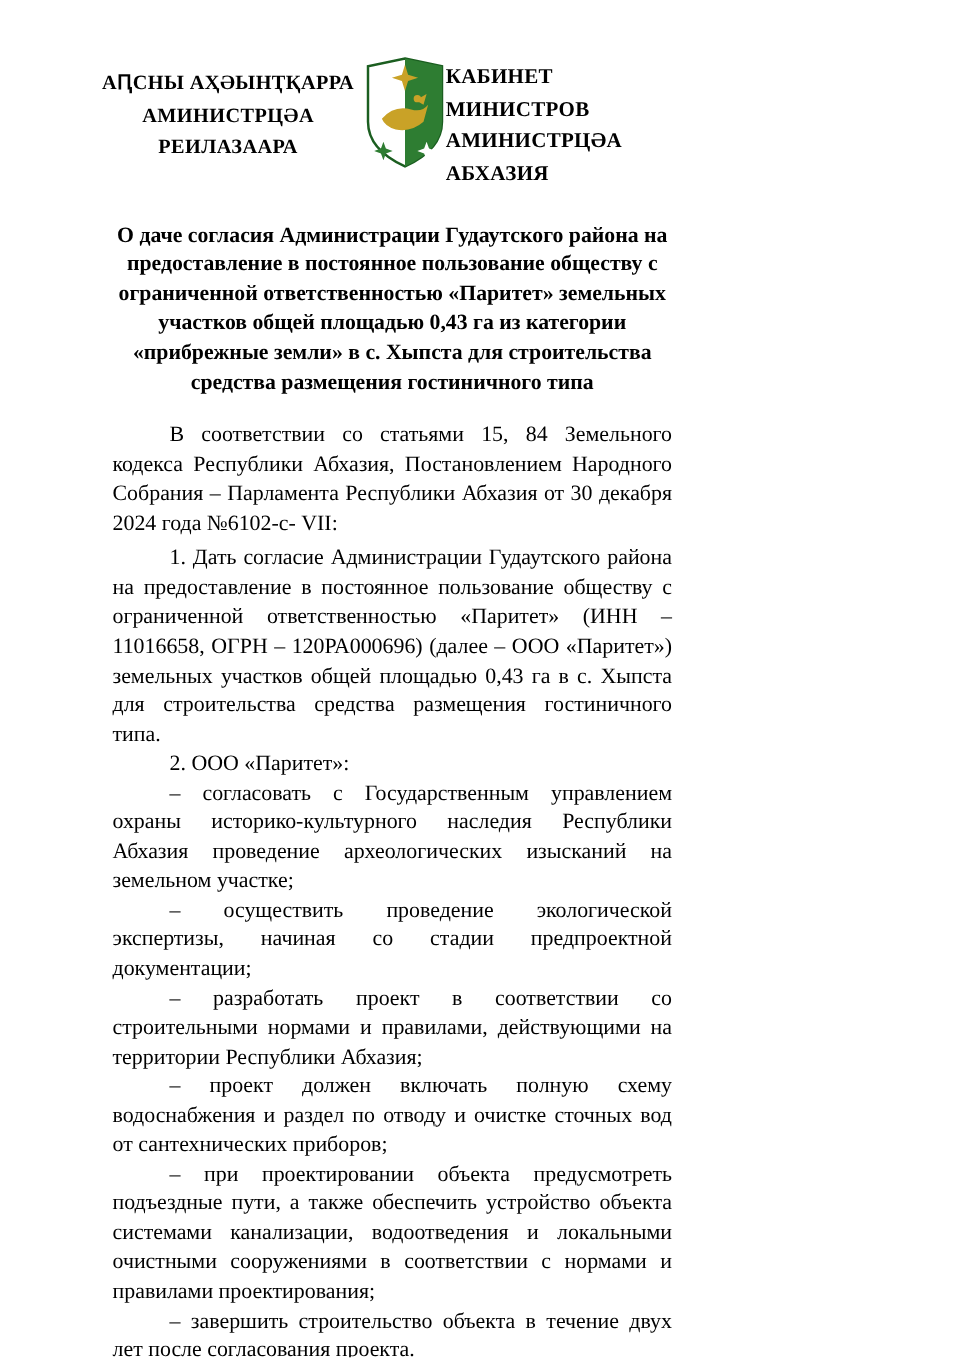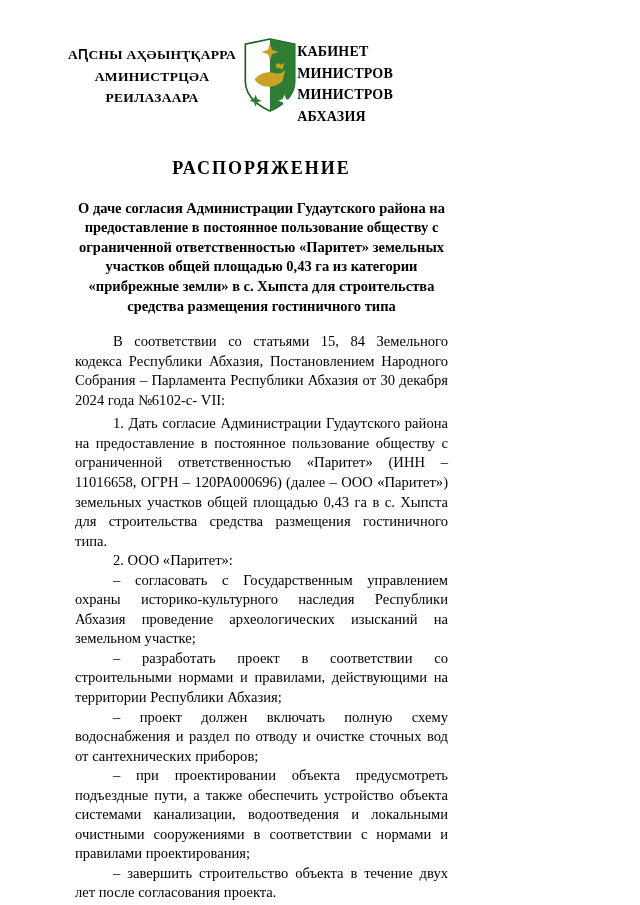--- a/index.html
+++ b/index.html
@@ -92,33 +92,33 @@
         <path d="M11 40 Q19 31 30 34 Q37 36 41 31 L38 42 Q30 49 20 47 Q13 45 11 40 Z" fill="#c9a227"></path>
         <path d="M33 28 L40 24 L38 31 Z" fill="#c9a227"></path>
         <circle cx="34" cy="27" r="2.4" fill="#c9a227"></circle>
         <polygon points="12,55 13.6,59.4 18,61 13.6,62.6 12,67 10.4,62.6 6,61 10.4,59.4" fill="#2e7d32"></polygon>
         <polygon points="40,55 41.6,59.4 46,61 41.6,62.6 40,67 38.4,62.6 34,61 38.4,59.4" fill="#ffffff"></polygon>
       </svg>
     </div>
 
     <div class="hdr-right">
       <div>КАБИНЕТ МИНИСТРОВ</div>
-      <div>МИНИСТРОВ АБХАЗИЯ</div>
+      <div>АМИНИСТРЦӘА АБХАЗИЯ</div>
     </div>
   </div>
 
-  <div class="doc-title">РАСПОРЯЖЕНИЕ</div>
 
   <div class="doc-subject">О даче согласия Администрации Гудаутского района на предоставление в постоянное пользование обществу с ограниченной ответственностью «Паритет» земельных участков общей площадью 0,43 га из категории «прибрежные земли» в с. Хыпста для строительства средства размещения гостиничного типа</div>
 
   <div class="doc-body">
     <p class="first">В соответствии со статьями 15, 84 Земельного кодекса Республики Абхазия, Постановлением Народного Собрания – Парламента Республики Абхазия от 30 декабря 2024 года №6102-с- VII:</p>
     <p>1. Дать согласие Администрации Гудаутского района на предоставление в постоянное пользование обществу с ограниченной ответственностью «Паритет» (ИНН – 11016658, ОГРН – 120РА000696) (далее – ООО «Паритет») земельных участков общей площадью 0,43 га в с. Хыпста для строительства средства размещения гостиничного типа.</p>
     <p>2. ООО «Паритет»:</p>
     <p>– согласовать с Государственным управлением охраны историко-культурного наследия Республики Абхазия проведение археологических изысканий на земельном участке;</p>
+    <p>– осуществить проведение экологической экспертизы, начиная со стадии предпроектной документации;</p>
     <p>– разработать проект в соответствии со строительными нормами и правилами, действующими на территории Республики Абхазия;</p>
     <p>– проект должен включать полную схему водоснабжения и раздел по отводу и очистке сточных вод от сантехнических приборов;</p>
     <p>– при проектировании объекта предусмотреть подъездные пути, а также обеспечить устройство объекта системами канализации, водоотведения и локальными очистными сооружениями в соответствии с  нормами и правилами проектирования;</p>
     <p>– завершить строительство объекта в течение двух лет после согласования проекта.</p>
 
   </div>
 
 </div>
 
 </body></html>

